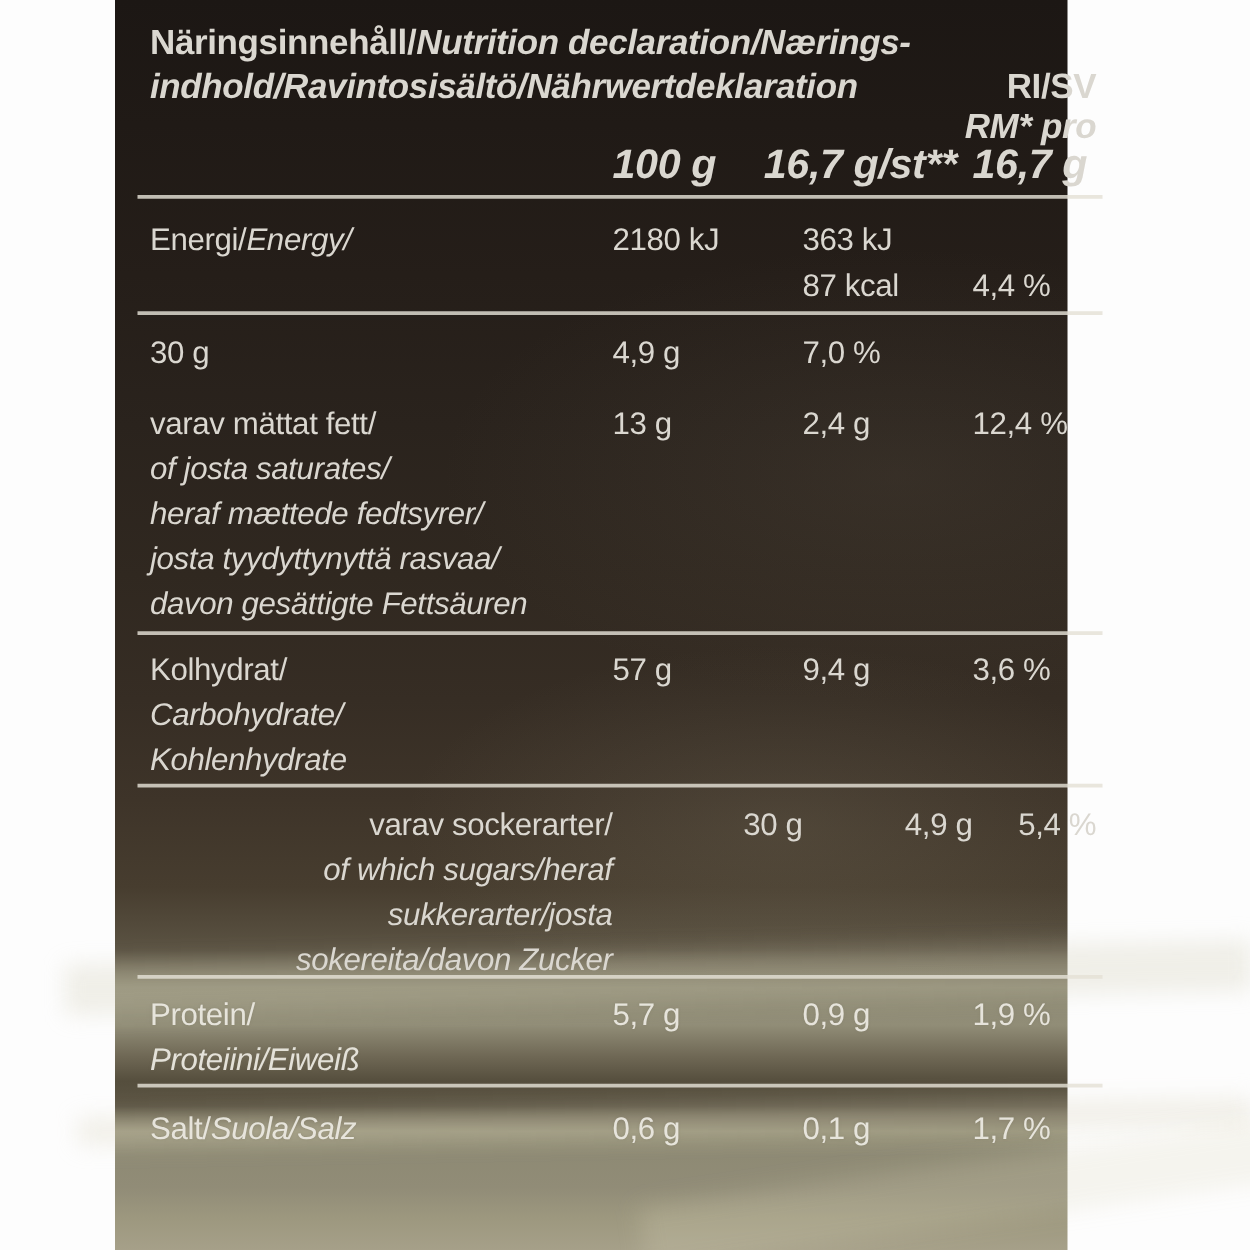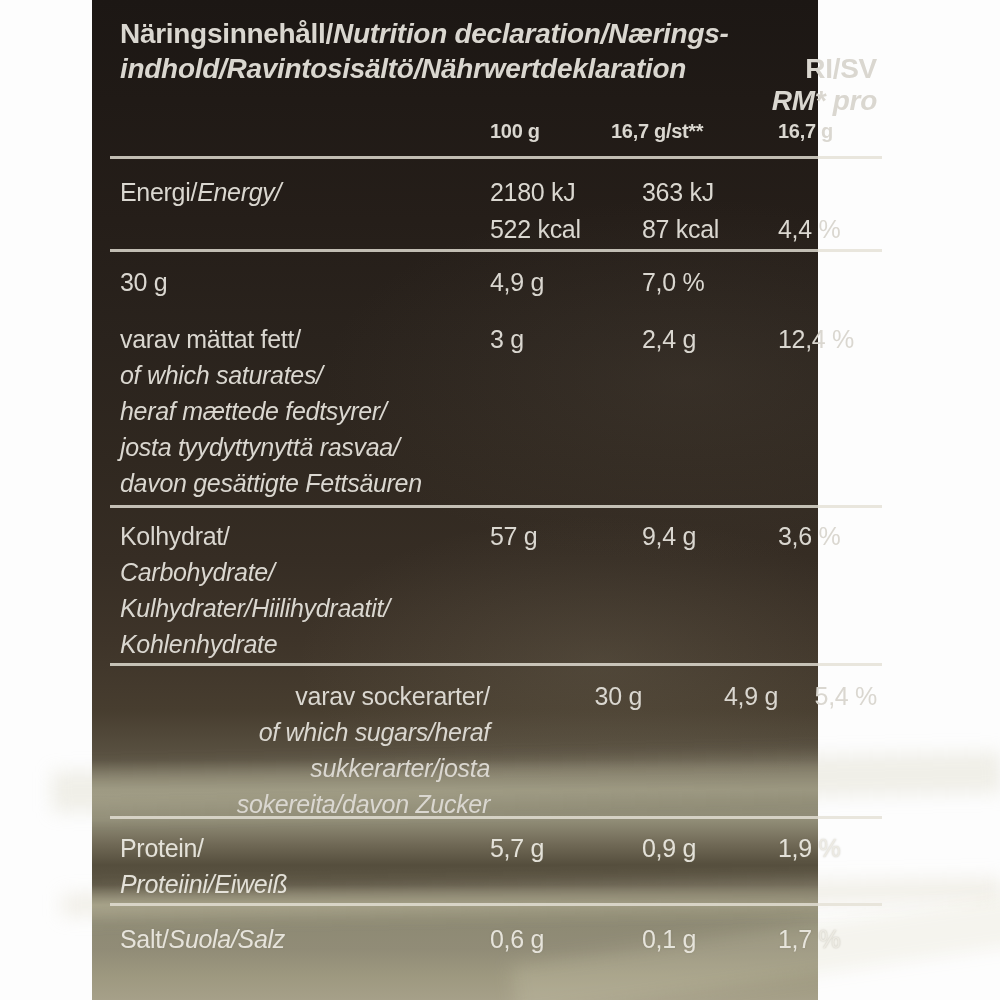--- a/index.html
+++ b/index.html
@@ -14,39 +14,40 @@
     position:absolute;left:92px;top:0;width:726px;height:1000px;
     background:
       radial-gradient(ellipse 520px 260px at 82% 38%, rgba(105,95,80,0.18), transparent 70%),
       radial-gradient(ellipse 420px 200px at 70% 66%, rgba(140,132,110,0.20), transparent 72%),
       linear-gradient(180deg,
         #1c1714 0%, #201a16 10%, #251e19 22%, #2a231d 34%,
         #302820 46%, #362d24 56%, #3e3429 64%, #473d2f 71%,
         #5b5343 76%, #8d8973 79%, #918d77 82%, #6f6855 84.5%,
         #554e3d 86.5%, #5c5544 88.5%, #969279 90.5%, #8e8a74 92.5%,
         #918c77 95%, #9d987f 97.5%, #a6a089 100%);
+    padding-left: 36px;
   }
   
   .streak{position:absolute;pointer-events:none;filter:blur(9px);}
   .streak.s1{left:-40px;top:762px;width:950px;height:40px;background:rgba(205,200,175,0.28);transform:rotate(-1.2deg);}
   .streak.s2{left:-30px;top:886px;width:940px;height:22px;background:rgba(215,210,185,0.30);transform:rotate(-1deg);}
   .streak.s3{left:420px;top:930px;width:520px;height:50px;background:rgba(220,214,188,0.22);transform:rotate(-8deg);}
 
   .content{
     position:absolute;left:0;top:0;width:833px;height:1000px;
     padding:16px 48px 0 28px;box-sizing:border-box;
     color:#dad7d0;
     letter-spacing:-0.3px;
   }
   .b{font-weight:bold;}
   .i{font-style:italic;}
   .title-l1{font-size:28px;font-weight:bold;line-height:35px;white-space:nowrap;}
   .title-l2{font-size:28px;font-weight:bold;line-height:35px;display:flex;justify-content:space-between;white-space:nowrap;}
   .rm-line{font-size:28px;font-weight:bold;line-height:30px;text-align:right;font-style:italic;}
-  .col-headers{display:grid;grid-template-columns:370px 152px 136px 1fr;font-weight:bold;font-size:20px;line-height:30px;}
+  .col-headers{display:grid;grid-template-columns:370px 152px 136px 1fr;font-weight:bold;font-size:33px;line-height:30px;font-style:italic;}
   .col-headers .c2{margin-left:-31px;}
   .rule{height:3px;background:rgba(228,225,214,0.82);margin-left:-10px;width:772px;border:none;}
   .row{display:grid;grid-template-columns:370px 152px 136px 1fr;font-size:25px;line-height:36px;align-items:start;}
   .row.energy{line-height:37px;}
   .row .lbl .plain{font-style:normal;}
   .row .lbl .ital, .row .lbl .iline{font-style:italic;}
   .val{white-space:nowrap;}
   
   .m-rule1{margin-top:10px;}
   .m-energy{margin-top:15px;}
@@ -90,21 +91,20 @@
       </div>
 
       <div class="rule m-rule1"></div>
 
       <div class="row energy m-energy">
         <div class="lbl">
           <div><span class="plain">Energi/</span><span class="ital">Energy/</span></div>
         </div>
         <div class="val">
           <div>2180 kJ</div>
-          <div>522 kcal</div>
         </div>
         <div class="val">
           <div>363 kJ</div>
           <div>87 kcal</div>
         </div>
         <div class="val">
           <div>&nbsp;</div>
           <div>4,4 %</div>
         </div>
       </div>
@@ -113,37 +113,36 @@
 
       <div class="row m-fat">
         <div class="val">30 g</div>
         <div class="val">4,9 g</div>
         <div class="val">7,0 %</div>
       </div>
 
       <div class="row m-sat">
         <div class="lbl">
           <div class="plain">varav mättat fett/</div>
-          <div class="iline">of which saturates/</div>
+          <div class="iline">of josta saturates/</div>
           <div class="iline">heraf mættede fedtsyrer/</div>
           <div class="iline">josta tyydyttynyttä rasvaa/</div>
           <div class="iline">davon gesättigte Fettsäuren</div>
         </div>
-        <div class="val">3 g</div>
+        <div class="val">13 g</div>
         <div class="val">2,4 g</div>
         <div class="val">12,4 %</div>
       </div>
 
       <div class="rule m-rule3"></div>
 
       <div class="row m-carb">
         <div class="lbl">
           <div class="plain">Kolhydrat/</div>
           <div class="iline">Carbohydrate/</div>
-          <div class="iline">Kulhydrater/Hiilihydraatit/</div>
           <div class="iline">Kohlenhydrate</div>
         </div>
         <div class="val">57 g</div>
         <div class="val">9,4 g</div>
         <div class="val">3,6 %</div>
       </div>
 
       <div class="rule m-rule4"></div>
 
       <div class="row m-sugar">

